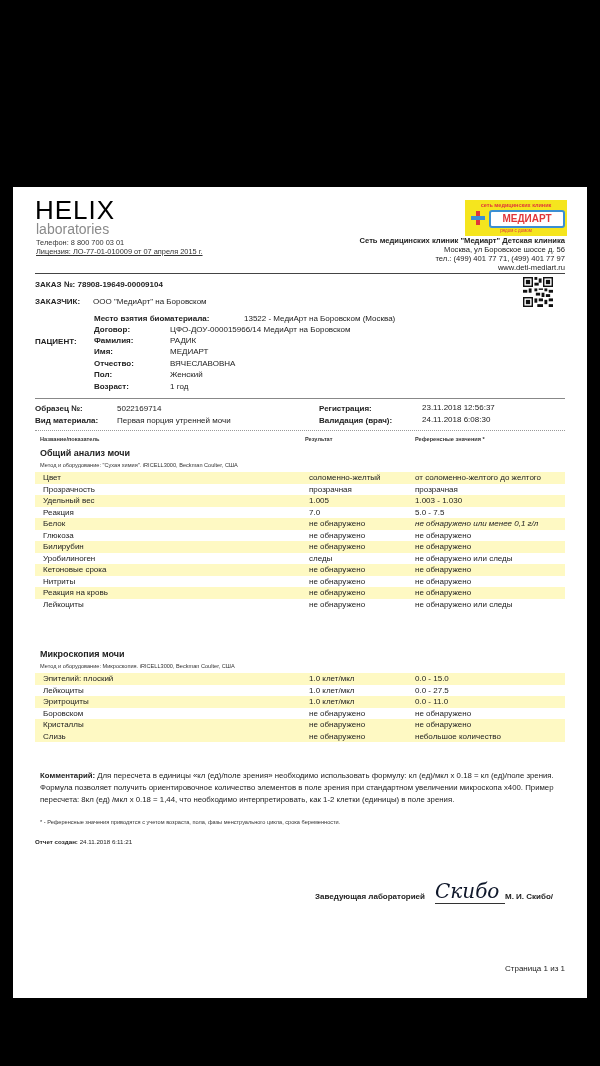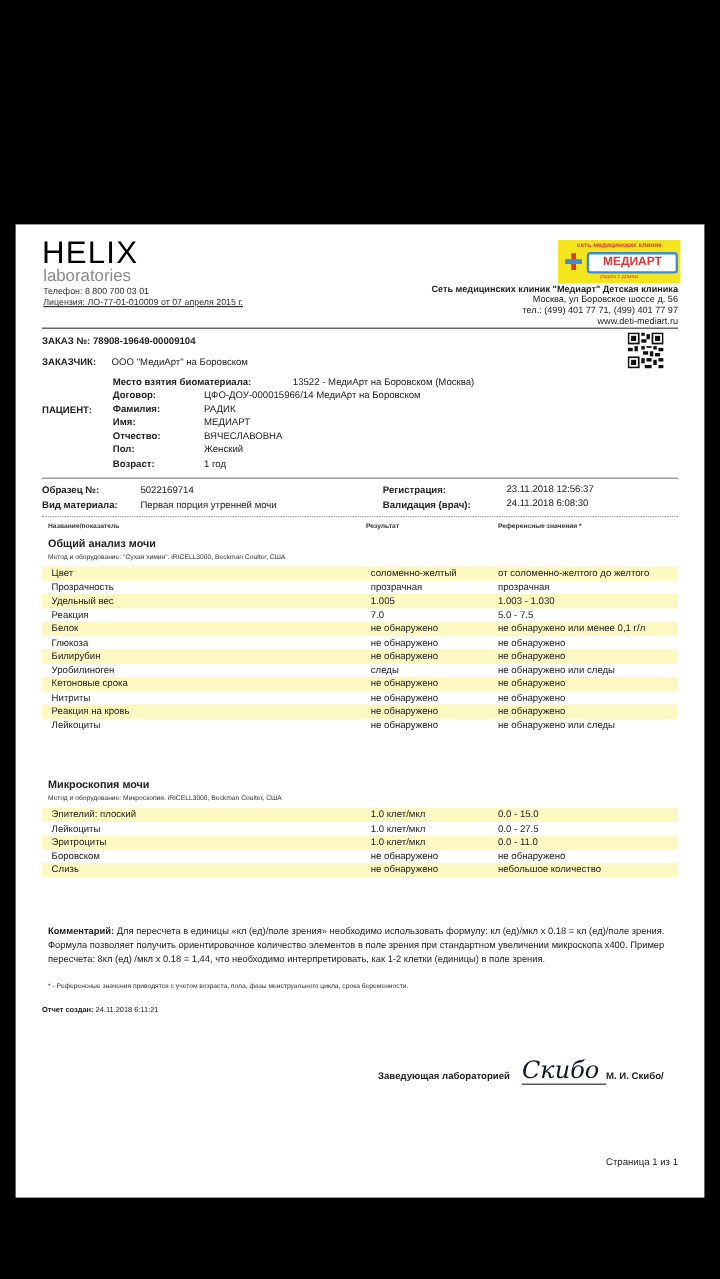--- a/index.html
+++ b/index.html
@@ -153,21 +153,21 @@
       <td class="c3">1.003 - 1.030</td>
     </tr>
     <tr>
       <td class="c1">Реакция</td>
       <td class="c2">7.0</td>
       <td class="c3">5.0 - 7.5</td>
     </tr>
     <tr class="shade">
       <td class="c1">Белок</td>
       <td class="c2">не обнаружено</td>
-      <td class="c3" style="white-space:normal;">не обнаружено или менее 0,1 г/л</td>
+      <td class="c3" style="white-space:normal;font-style:italic;">не обнаружено или менее 0,1 г/л</td>
     </tr>
     <tr>
       <td class="c1">Глюкоза</td>
       <td class="c2">не обнаружено</td>
       <td class="c3">не обнаружено</td>
     </tr>
     <tr class="shade">
       <td class="c1">Билирубин</td>
       <td class="c2">не обнаружено</td>
       <td class="c3">не обнаружено</td>
@@ -219,20 +219,25 @@
       <td class="c1">Эритроциты</td>
       <td class="c2">1.0 клет/мкл</td>
       <td class="c3">0.0 - 11.0</td>
     </tr>
     <tr>
       <td class="c1">Боровском</td>
       <td class="c2">не обнаружено</td>
       <td class="c3">не обнаружено</td>
     </tr>
     <tr class="shade">
+      <td class="c1">Кристаллы</td>
+      <td class="c2">не обнаружено</td>
+      <td class="c3">не обнаружено</td>
+    </tr>
+    <tr class="shade">
       <td class="c1">Слизь</td>
       <td class="c2">не обнаружено</td>
       <td class="c3">небольшое количество</td>
     </tr>
   </tbody>
     </table>
 
   <div class="abs comment" style="top:583px;">
     <span class="b">Комментарий:</span><span> Для пересчета в единицы «кл (ед)/поле зрения» необходимо использовать формулу: кл (ед)/мкл x 0.18 = кл (ед)/поле зрения. Формула позволяет получить ориентировочное количество элементов в поле зрения при стандартном увеличении микроскопа x400. Пример пересчета: 8кл (ед) /мкл x 0.18 = 1,44, что необходимо интерпретировать, как 1-2 клетки (единицы) в поле зрения.</span>
   </div>

